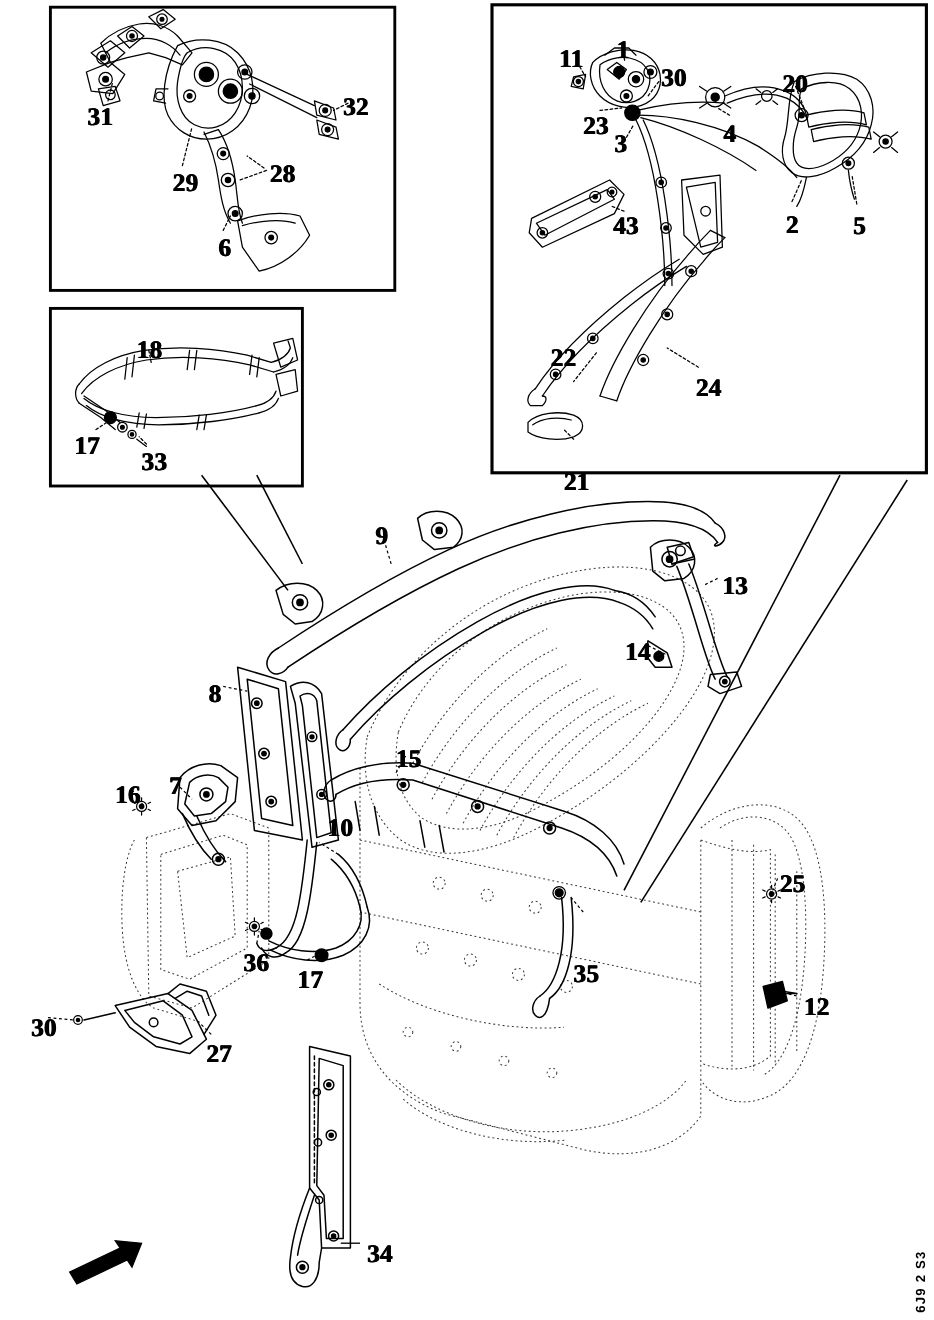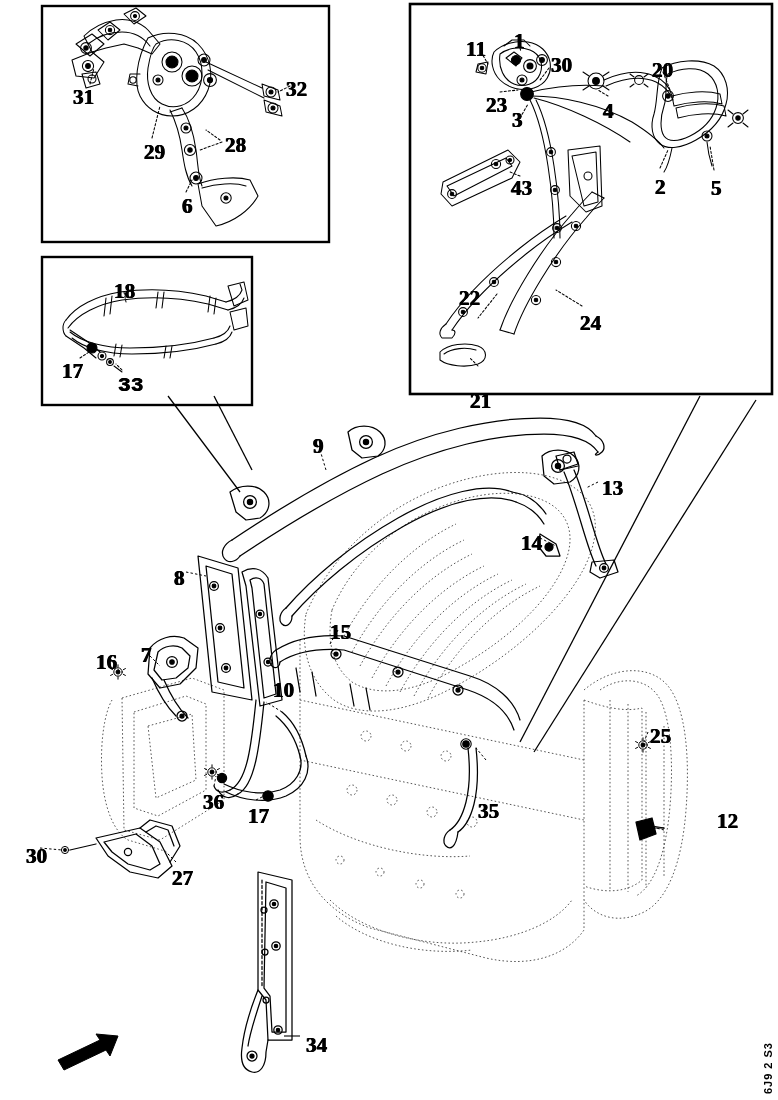--- a/index.html
+++ b/index.html
@@ -498,21 +498,21 @@
 </svg>
 
 <span class="callout cnum" style="left:73px;  top:87px;">31</span>
 <span class="callout cnum" style="left:286px; top:79px;">32</span>
 <span class="callout cnum" style="left:144px; top:142px;">29</span>
 <span class="callout cnum" style="left:225px; top:135px;">28</span>
 <span class="callout cnum" style="left:182px; top:196px;">6</span>
 
 <span class="callout cnum" style="left:114px; top:281px;">18</span>
 <span class="callout cnum" style="left:62px;  top:361px;">17</span>
-<span class="callout cnum" style="left:118px; top:375px;font-family:Liberation Mono, monospace;">33</span>
+<span class="callout cnum" style="left:118px; top:375px;">33</span>
 
 <span class="callout cnum" style="left:466px; top:39px;">11</span>
 <span class="callout cnum" style="left:514px; top:31px;">1</span>
 <span class="callout cnum" style="left:551px; top:55px;">30</span>
 <span class="callout cnum" style="left:652px; top:60px;">20</span>
 <span class="callout cnum" style="left:486px; top:95px;">23</span>
 <span class="callout cnum" style="left:512px; top:110px;">3</span>
 <span class="callout cnum" style="left:603px; top:101px;">4</span>
 <span class="callout cnum" style="left:511px; top:178px;">43</span>
 <span class="callout cnum" style="left:655px; top:177px;">2</span>
@@ -526,20 +526,20 @@
 <span class="callout cnum" style="left:521px; top:533px;">14</span>
 <span class="callout cnum" style="left:174px; top:568px;">8</span>
 <span class="callout cnum" style="left:330px; top:622px;">15</span>
 <span class="callout cnum" style="left:96px;  top:652px;">16</span>
 <span class="callout cnum" style="left:141px; top:645px;">7</span>
 <span class="callout cnum" style="left:273px; top:680px;">10</span>
 <span class="callout cnum" style="left:650px; top:726px;">25</span>
 <span class="callout cnum" style="left:478px; top:766px;margin-top:35px;">35</span>
 <span class="callout cnum" style="left:203px; top:792px;">36</span>
 <span class="callout cnum" style="left:248px; top:806px;">17</span>
-<span class="callout cnum" style="left:670px; top:811px;margin-left:47px;">12</span>
+<span class="callout cnum" style="left:670px; top:829px;">12</span>
 <span class="callout cnum" style="left:26px;  top:846px;">30</span>
 <span class="callout cnum" style="left:172px; top:868px;">27</span>
 <span class="callout cnum" style="left:306px; top:1035px;">34</span>
 
 <span class="cornercode">6J9 2 S3</span>
 
 </div>
 
 </body></html>

